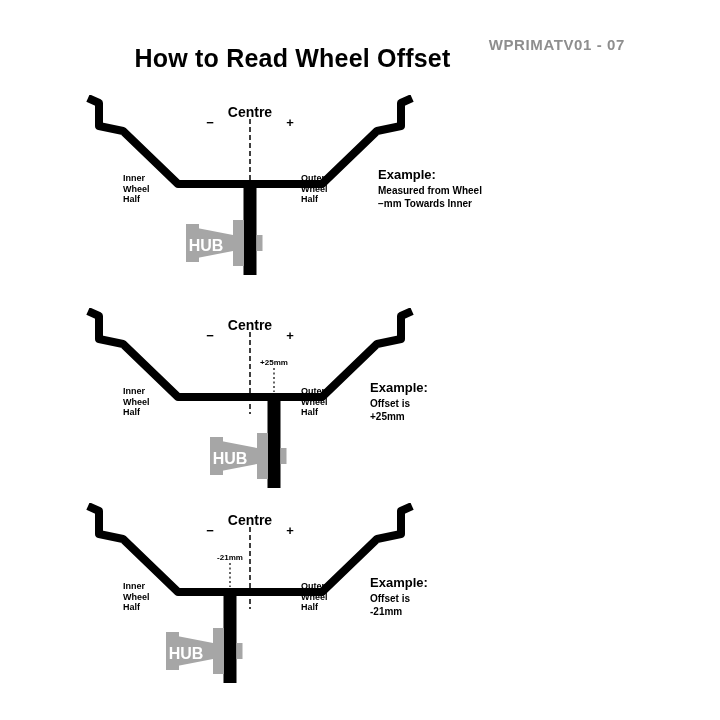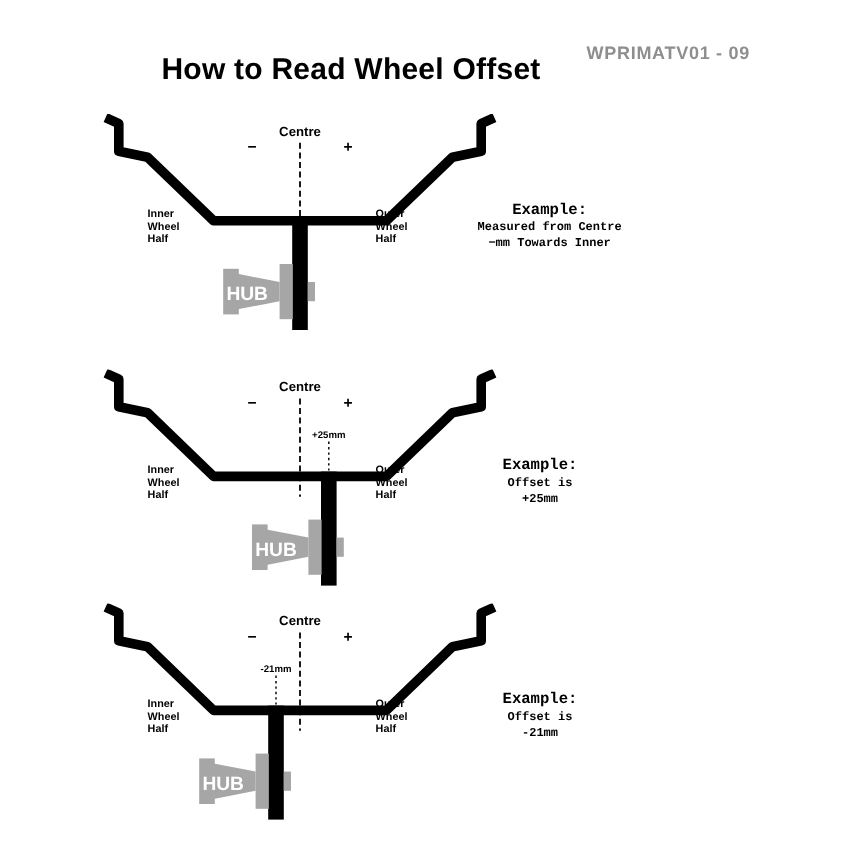--- a/index.html
+++ b/index.html
@@ -23,52 +23,52 @@
   }
 
   .diagram { position: absolute; left: 85px; width: 580px; height: 205px; }
   #d1 { top: 95px; }
   #d2 { top: 308px; }
   #d3 { top: 503px; }
 
   .wheel-svg { position: absolute; left: 0; top: 0; }
 
   .label { position: absolute; font-weight: bold; color: #000; }
-  .centre-label { top: 9px;  left: 135px; width: 60px; text-align: center; font-size: 11px; }
+  .centre-label { top: 9px;  left: 135px; width: 60px; text-align: center; font-size: 14px; }
   .minus-marker { top: 20px; left: 105px; width: 40px; text-align: center; font-size: 13px; }
   .plus-marker  { top: 20px; left: 185px; width: 40px; text-align: center; font-size: 13px; }
 
   .side-label { top: 78px; width: 60px; font-size: 9px; line-height: 10.5px; }
   .side-label span { display: block; }
   .inner-label { left: 38px; }
-  .outer-label { left: 228px; }
+  .outer-label { left: 216px; }
 
   .offset-label { top: 50px; width: 60px; text-align: center; font-size: 8px; }
   #d2 .offset-label { left: 159px; }
   #d3 .offset-label { left: 115px; }
 
   .hub-label { top: 142px; width: 50px; text-align: center; font-size: 16px; color: #ffffff; }
   #d1 .hub-label { left: 96px; }
   #d2 .hub-label { left: 120px; }
   #d3 .hub-label { left: 76px; }
 
-  .example { position: absolute; text-align: center; color: #000; font-family: Liberation Mono, monospace; }
+  .example { position: absolute; color: #000; }
   #d1 .example { top: 72px; left: 293px; width: 160px; }
   #d2 .example { top: 72px; left: 285px; width: 160px; }
   #d3 .example { top: 72px; left: 285px; width: 160px; }
   .example-heading { font-size: 13px; font-weight: bold; margin-bottom: 2px; }
   .example-line { font-size: 10px; font-weight: bold; line-height: 13px; }
 </style>
 </head>
 <body>
 
 <div class="page">
 
   <div class="title">How to Read Wheel Offset</div>
-  <div class="part-number">WPRIMATV01 - 09</div>
+  <div class="part-number">WPRIMATV01 - 07</div>
 
   <div class="diagram" id="d1">
     <svg class="wheel-svg" width="330" height="200" viewBox="0 0 330 200">
       <line x1="165" y1="24" x2="165" y2="106" stroke="#000" stroke-width="1.5" stroke-dasharray="5 3"></line>
       <path d="M 3 3 L 14 8 L 14 31 L 38 36 L 93 89 L 237 89 L 292 36 L 316 31 L 316 8 L 327 3" fill="none" stroke="#000" stroke-width="8" stroke-linejoin="round"></path>
       <rect x="158.5" y="85" width="13" height="95" fill="#000"></rect>
       <g fill="#a6a6a6">
         <rect x="101" y="129" width="13" height="38"></rect>
         <polygon points="112,133 148,140 148,156 112,163"></polygon>
         <rect x="148" y="125" width="11" height="46"></rect>
@@ -84,21 +84,21 @@
       <span>Half</span>
     </div>
     <div class="label side-label outer-label">
       <span>Outer</span>
       <span>Wheel</span>
       <span>Half</span>
     </div>
     <div class="label hub-label">HUB</div>
     <div class="example">
       <div class="example-heading">Example:</div>
-      <div class="example-line">Measured from Centre</div>
+      <div class="example-line">Measured from Wheel</div>
       <div class="example-line">−mm Towards Inner</div>
     </div>
   </div>
 
   <div class="diagram" id="d2">
     <svg class="wheel-svg" width="330" height="200" viewBox="0 0 330 200">
       <line x1="165" y1="24" x2="165" y2="106" stroke="#000" stroke-width="1.5" stroke-dasharray="5 3"></line>
       <line x1="189" y1="60" x2="189" y2="84" stroke="#000" stroke-width="1.2" stroke-dasharray="2 2.5"></line>
       <path d="M 3 3 L 14 8 L 14 31 L 38 36 L 93 89 L 237 89 L 292 36 L 316 31 L 316 8 L 327 3" fill="none" stroke="#000" stroke-width="8" stroke-linejoin="round"></path>
       <rect x="182.5" y="85" width="13" height="95" fill="#000"></rect>

